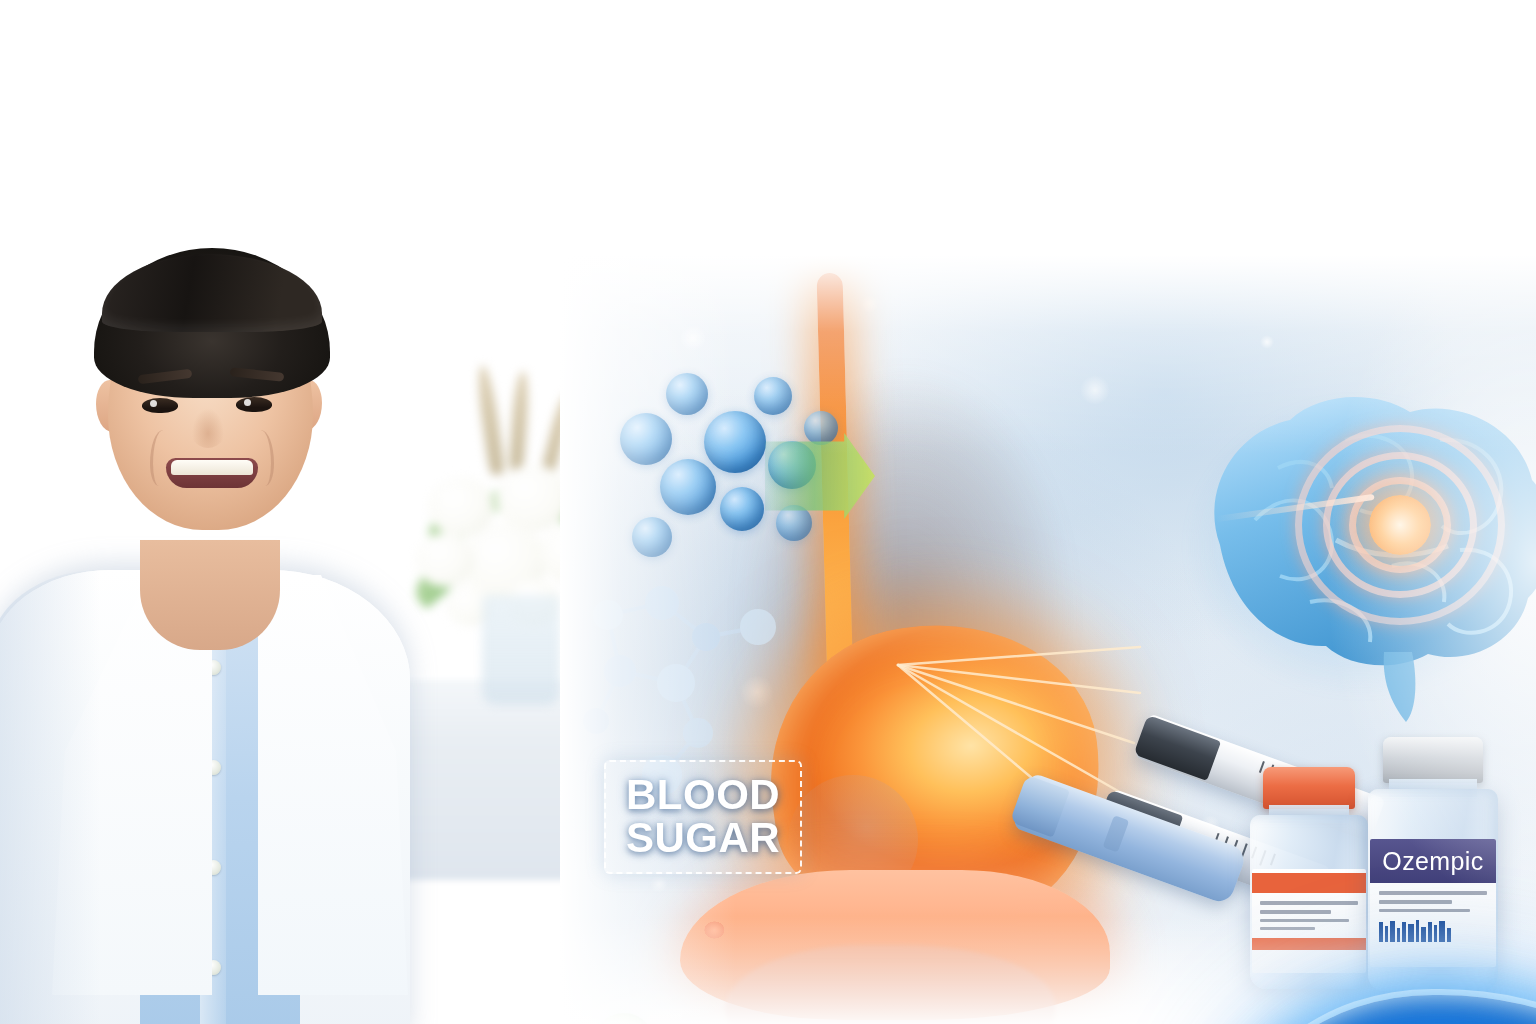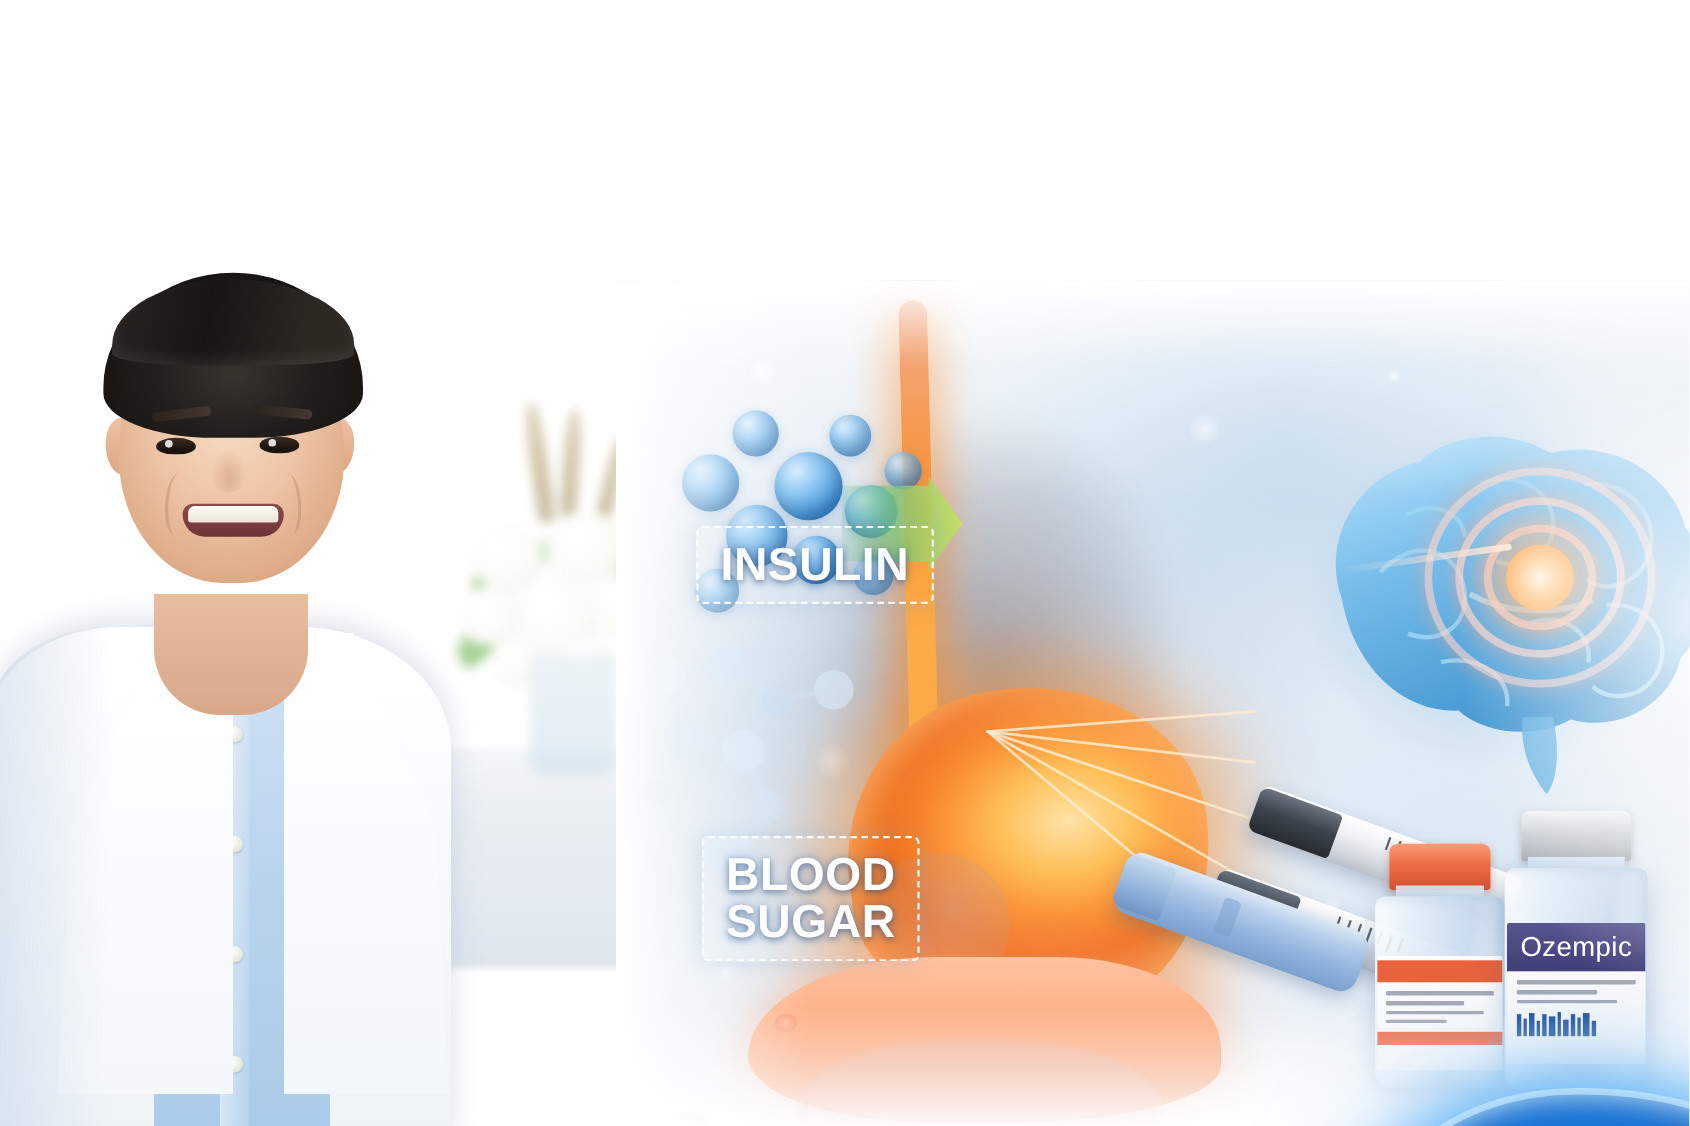--- a/index.html
+++ b/index.html
@@ -440,24 +440,21 @@
           <i style="width:3px;height:17px"></i>
             <i style="width:6px;height:21px"></i>
             <i style="width:4px;height:14px"></i>
         </div>
       </div>
     </div>
 
     <div class="collage-fade"></div>
   </div>
 
-  <div class="label-box" style="left:633px;top:478px;">
-    <span>INSULIN</span>
-  </div>
-  <div class="label-box" style="left:638px;top:760px;justify-content:flex-end;">
+  <div class="label-box" style="left:604px;top:760px;justify-content:flex-end;">
     <span>BLOOD</span>
     <span>SUGAR</span>
   </div>
 
   <div class="counter"></div>
   <div class="flowers">
     <div class="pampas" style="left:82px;top:0;width:16px;height:110px;transform:rotate(-8deg)"></div>
     <div class="pampas" style="left:112px;top:6px;width:15px;height:100px;transform:rotate(4deg)"></div>
     <div class="pampas" style="left:150px;top:28px;width:14px;height:84px;transform:rotate(14deg)"></div>
     <div class="leaf" style="left:26px;top:140px;width:62px;height:34px;transform:rotate(-24deg)"></div>

